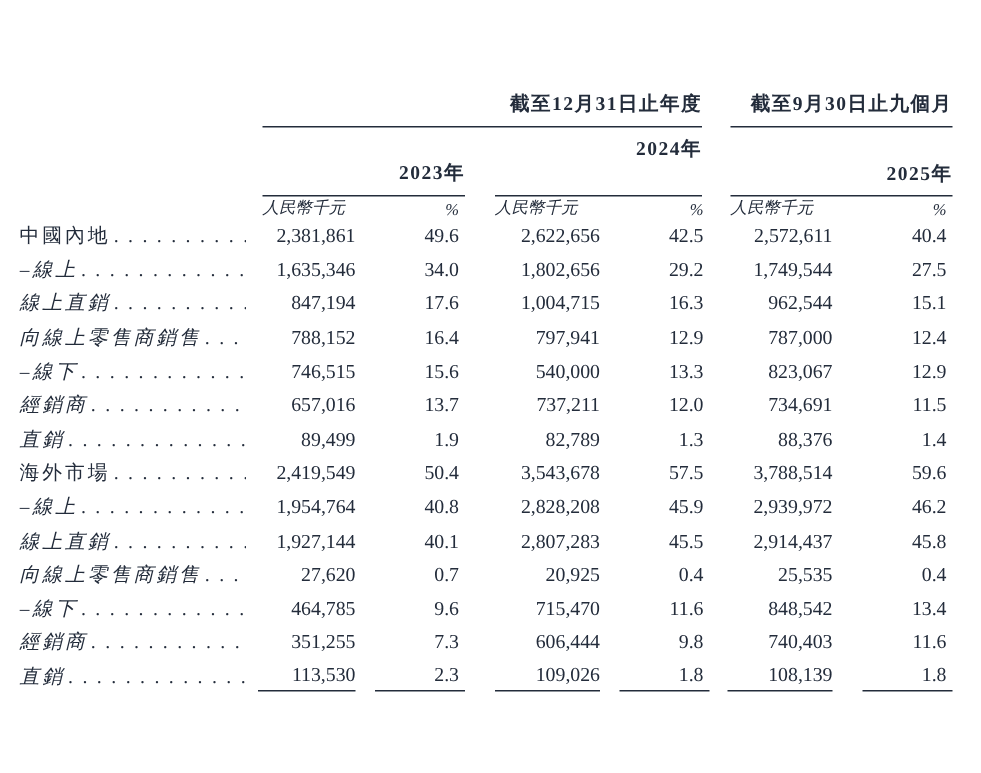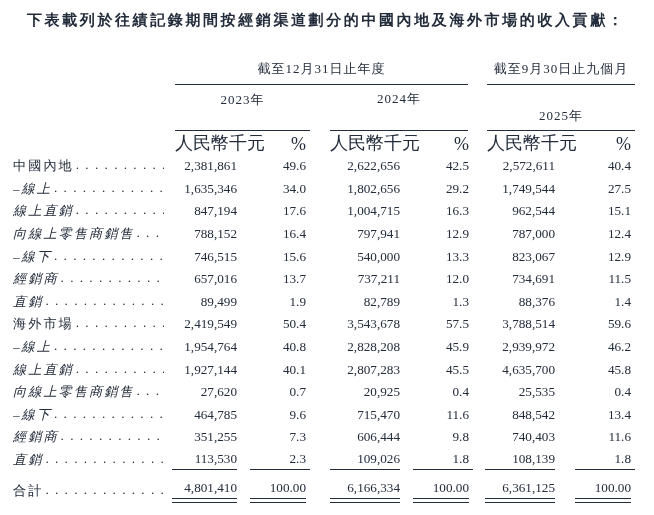--- a/index.html
+++ b/index.html
@@ -13,38 +13,38 @@
   }
   table.fin{
     position:absolute;left:13px;top:58px;width:622px;
     border-collapse:collapse;table-layout:fixed;
     font-size:13.2px;color:#232c3b;
   }
   table.fin th,table.fin td{padding:0;margin:0;vertical-align:bottom;font-weight:normal;}
 
   
   .h-group .hd,.h-year .hd{
-    border-bottom:1.5px solid currentColor;text-align:center;
-    font-weight:normal;font-size:13px;letter-spacing:1px;white-space:nowrap;
+    border-bottom:1.5px solid currentColor;text-align:right;
+    font-weight:bold;font-size:13px;letter-spacing:1px;white-space:nowrap;
   }
   .hd.g1{margin:0 5px;padding:2px 0 6px;}
   .hd.g2{margin-left:14px;padding:2px 0 6px;}
-  .hd.y1{margin:5px 0 0 5px;padding-bottom:21px;}
+  .hd.y1{margin:5px 0 0 5px;padding-bottom:6px;}
   .hd.y2{margin:5px 5px 0 20px;padding-bottom:22px;}
   .hd.y3{margin:5px 0 0 14px;padding-bottom:5px;}
-  .h-unit th{font-weight:normal;font-size:18px;padding:7px 0 20px;white-space:nowrap;}
+  .h-unit th{font-style:italic;font-weight:normal;font-size:11px;padding:7px 0 20px;white-space:nowrap;}
   .h-unit th.u1{text-align:left;padding-left:5px;}
   .h-unit th.u2{text-align:left;padding-left:20px;}
   .h-unit th.u3{text-align:left;padding-left:14px;}
   .h-unit th.pct{text-align:right;padding-right:4px;}
 
   
   tr.data td{height:22.6px;vertical-align:middle;}
   td.label{overflow:hidden;}
-  .labwrap{display:flex;align-items:flex-start;padding-right:6px;overflow:hidden;}
+  .labwrap{display:flex;align-items:center;padding-right:6px;overflow:hidden;}
   .lbl{white-space:nowrap;letter-spacing:2px;}
   .dots{flex:1;overflow:hidden;white-space:nowrap;margin-left:2px;font-weight:normal;font-style:normal;}
   .dots::after{content:". . . . . . . . . . . . . . . . . . . . . . . . . . . . . .";letter-spacing:1.5px;}
   td.num,td.pct{text-align:right;}
   td .w{display:block;}
   td.pct .w{padding-right:4px;}
   .c1 .w{margin-left:2px;}
   .c2 .w{margin-left:13px;}
   .c3 .w{margin-left:20px;}
   .c4 .w{margin-left:13px;}
@@ -67,21 +67,20 @@
     content:"";display:block;height:2.6px;margin-top:2.5px;
     border-top:1.4px solid currentColor;border-bottom:1.4px solid currentColor;
   }
   tr.lvl-total td.label .labwrap::after{content:none;}
 </style>
 </head>
 <body>
 
 <div class="page">
 
-  <div class="title">下表載列於往績記錄期間按經銷渠道劃分的中國內地及海外市場的收入貢獻：</div>
 
   <table class="fin">
     <colgroup>
       <col style="width:157px">
         <col style="width:67px">
         <col style="width:73px">
       <col style="width:90px">
         <col style="width:73px">
         <col style="width:82px">
         <col style="width:80px">
@@ -366,21 +365,21 @@
     <td class="pct c2">
             <span class="w">40.1</span>
           </td>
     <td class="num c3">
             <span class="w">2,807,283</span>
           </td>
     <td class="pct c4">
             <span class="w">45.5</span>
           </td>
     <td class="num c5">
-            <span class="w">4,635,700</span>
+            <span class="w">2,914,437</span>
           </td>
     <td class="pct c6">
             <span class="w">45.8</span>
           </td>
   </tr>
         <tr class="data lvl-subchannel">
     <td class="label">
       <div class="labwrap">
         <span class="lbl">向線上零售商銷售</span>
         <span class="dots"></span>
@@ -474,44 +473,18 @@
             <span class="w">109,026</span>
           </td>
     <td class="pct c4">
             <span class="w">1.8</span>
           </td>
     <td class="num c5">
             <span class="w">108,139</span>
           </td>
     <td class="pct c6">
             <span class="w">1.8</span>
-          </td>
-  </tr>
-        <tr class="data lvl-total">
-    <td class="label">
-      <div class="labwrap">
-        <span class="lbl">合計</span>
-        <span class="dots"></span>
-      </div>
-    </td>
-    <td class="num c1">
-            <span class="w">4,801,410</span>
-          </td>
-    <td class="pct c2">
-            <span class="w">100.00</span>
-          </td>
-    <td class="num c3">
-            <span class="w">6,166,334</span>
-          </td>
-    <td class="pct c4">
-            <span class="w">100.00</span>
-          </td>
-    <td class="num c5">
-            <span class="w">6,361,125</span>
-          </td>
-    <td class="pct c6">
-            <span class="w">100.00</span>
           </td>
   </tr>
       </tbody>
   </table>
 
 </div>
 
 </body></html>

